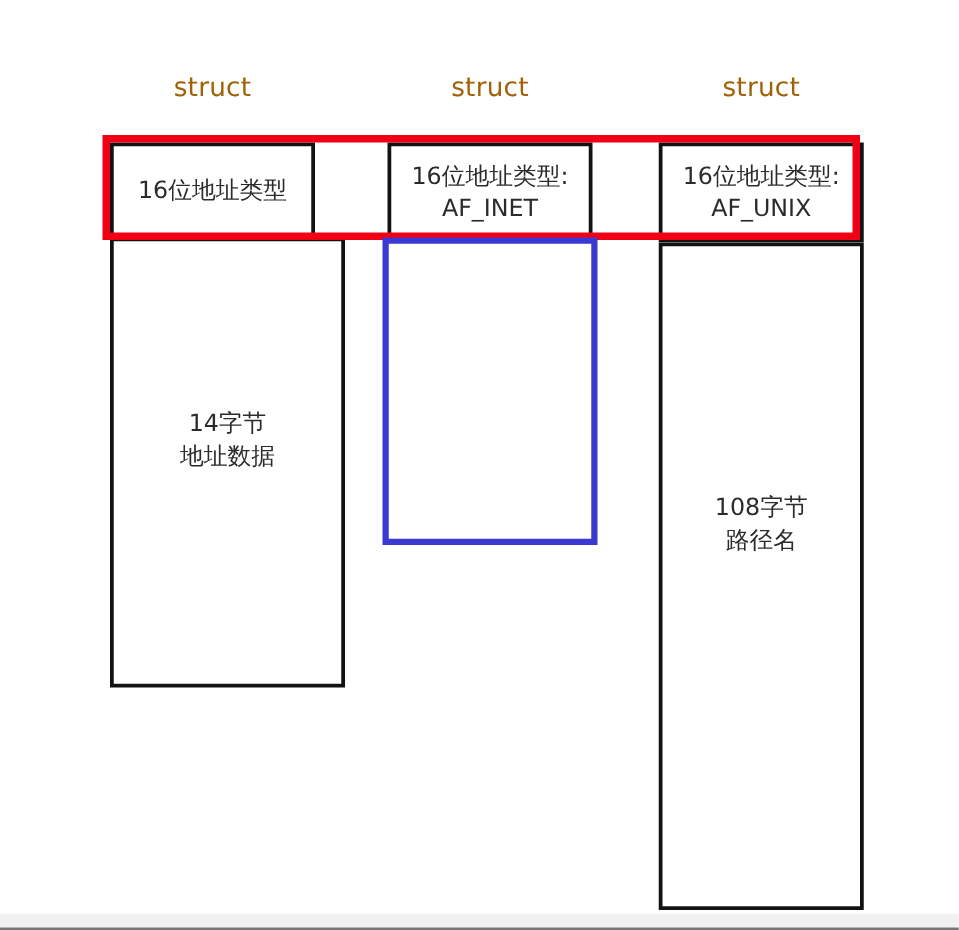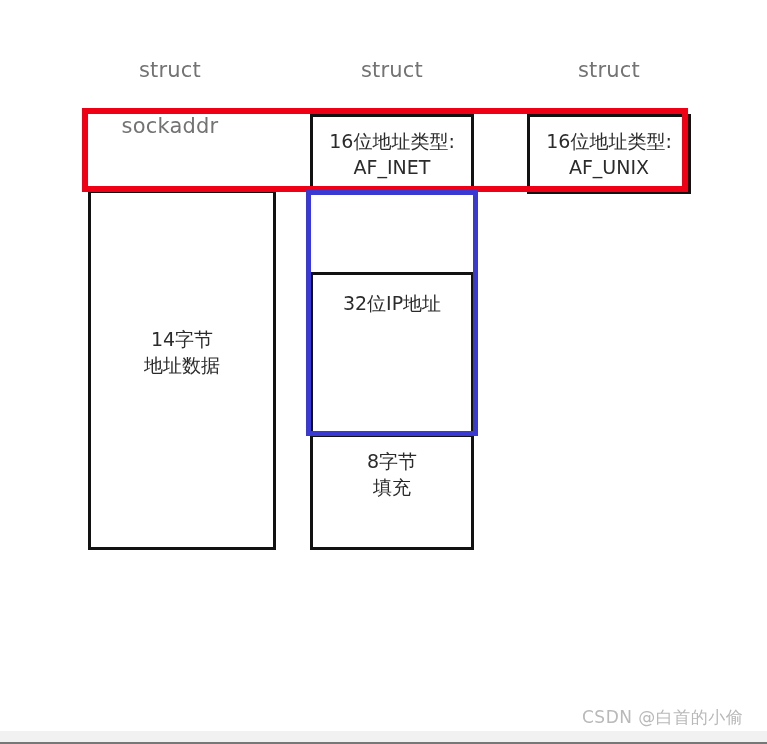--- a/index.html
+++ b/index.html
@@ -23,21 +23,21 @@
     height: 744px;
     background: #ffffff;
   }
 
   
   .col-header {
     position: absolute;
     text-align: center;
     font-size: 21px;
     line-height: 28px;
-    color: #737373;
+    color: #a16207;
     letter-spacing: 0.2px;
     white-space: pre-line;
   }
   .col-header .l1 { display: block; }
   .col-header .l2 { display: block; }
 
   #hdr-1 { left: 88px;  top: 28px; width: 164px; }
   #hdr-2 { left: 310px; top: 28px; width: 164px; }
   #hdr-3 { left: 527px; top: 28px; width: 164px; }
 
@@ -146,43 +146,42 @@
   <div class="col-header" id="hdr-2">
     <span class="l1">struct</span>
     <span class="l2">sockaddr_in</span>
   </div>
 
   <div class="col-header" id="hdr-3">
     <span class="l1">struct</span>
     <span class="l2">sockaddr_un</span>
   </div>
 
+  <div class="field-box" id="c1-type">
+    <span class="txt">16位地址类型</span>
+  </div>
   <div class="field-box" id="c1-data">
     <span class="txt">14字节
 地址数据</span>
   </div>
 
   <div class="field-box" id="c2-type">
     <span class="txt">16位地址类型:
 AF_INET</span>
   </div>
-  <div class="field-box" id="c2-ip">
-    <span class="txt">32位IP地址</span>
-  </div>
-  <div class="field-box" id="c2-pad">
-    <span class="txt">8字节
-填充</span>
-  </div>
 
   <div class="field-box" id="c3-type">
     <span class="txt">16位地址类型:
 AF_UNIX</span>
   </div>
+  <div class="field-box" id="c3-path">
+    <span class="txt">108字节
+路径名</span>
+  </div>
 
   <div class="highlight" id="hl-red"></div>
   <div class="highlight" id="hl-blue"></div>
 
-  <div id="watermark">CSDN @白首的小偷</div>
 
   <div id="bottom-strip"></div>
   <div id="bottom-rule"></div>
 
 </div>
 
 </body></html>

